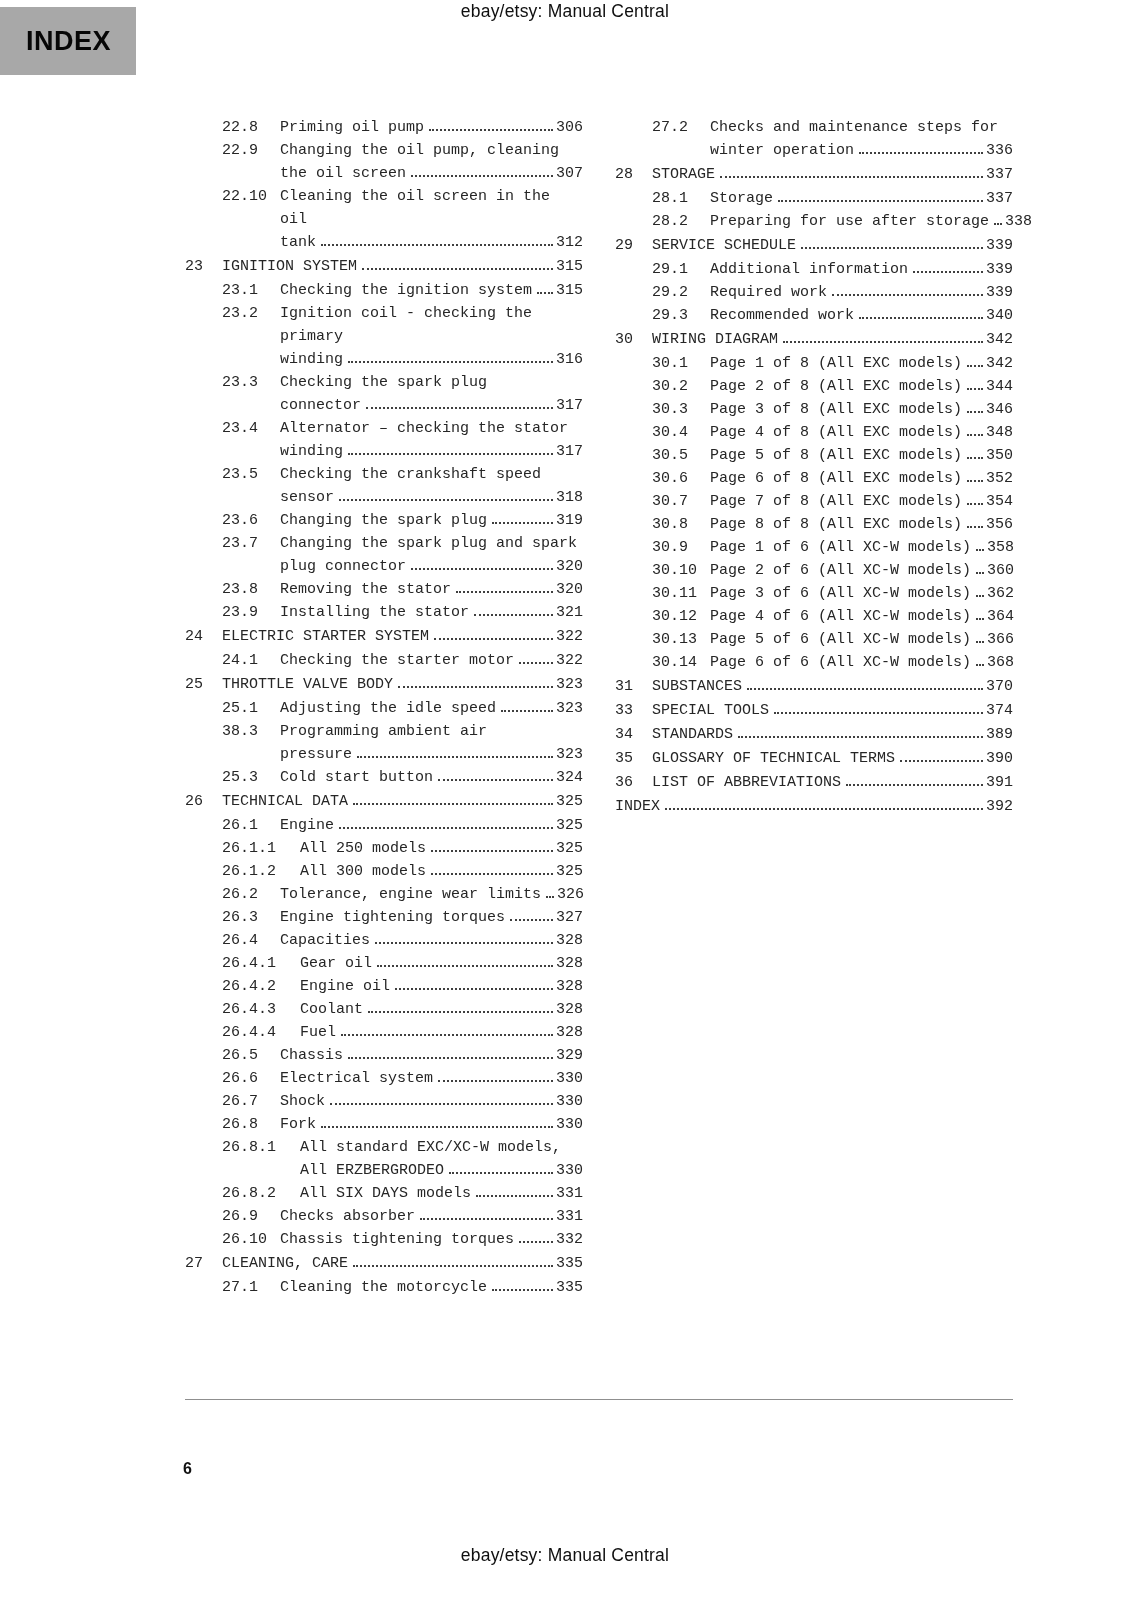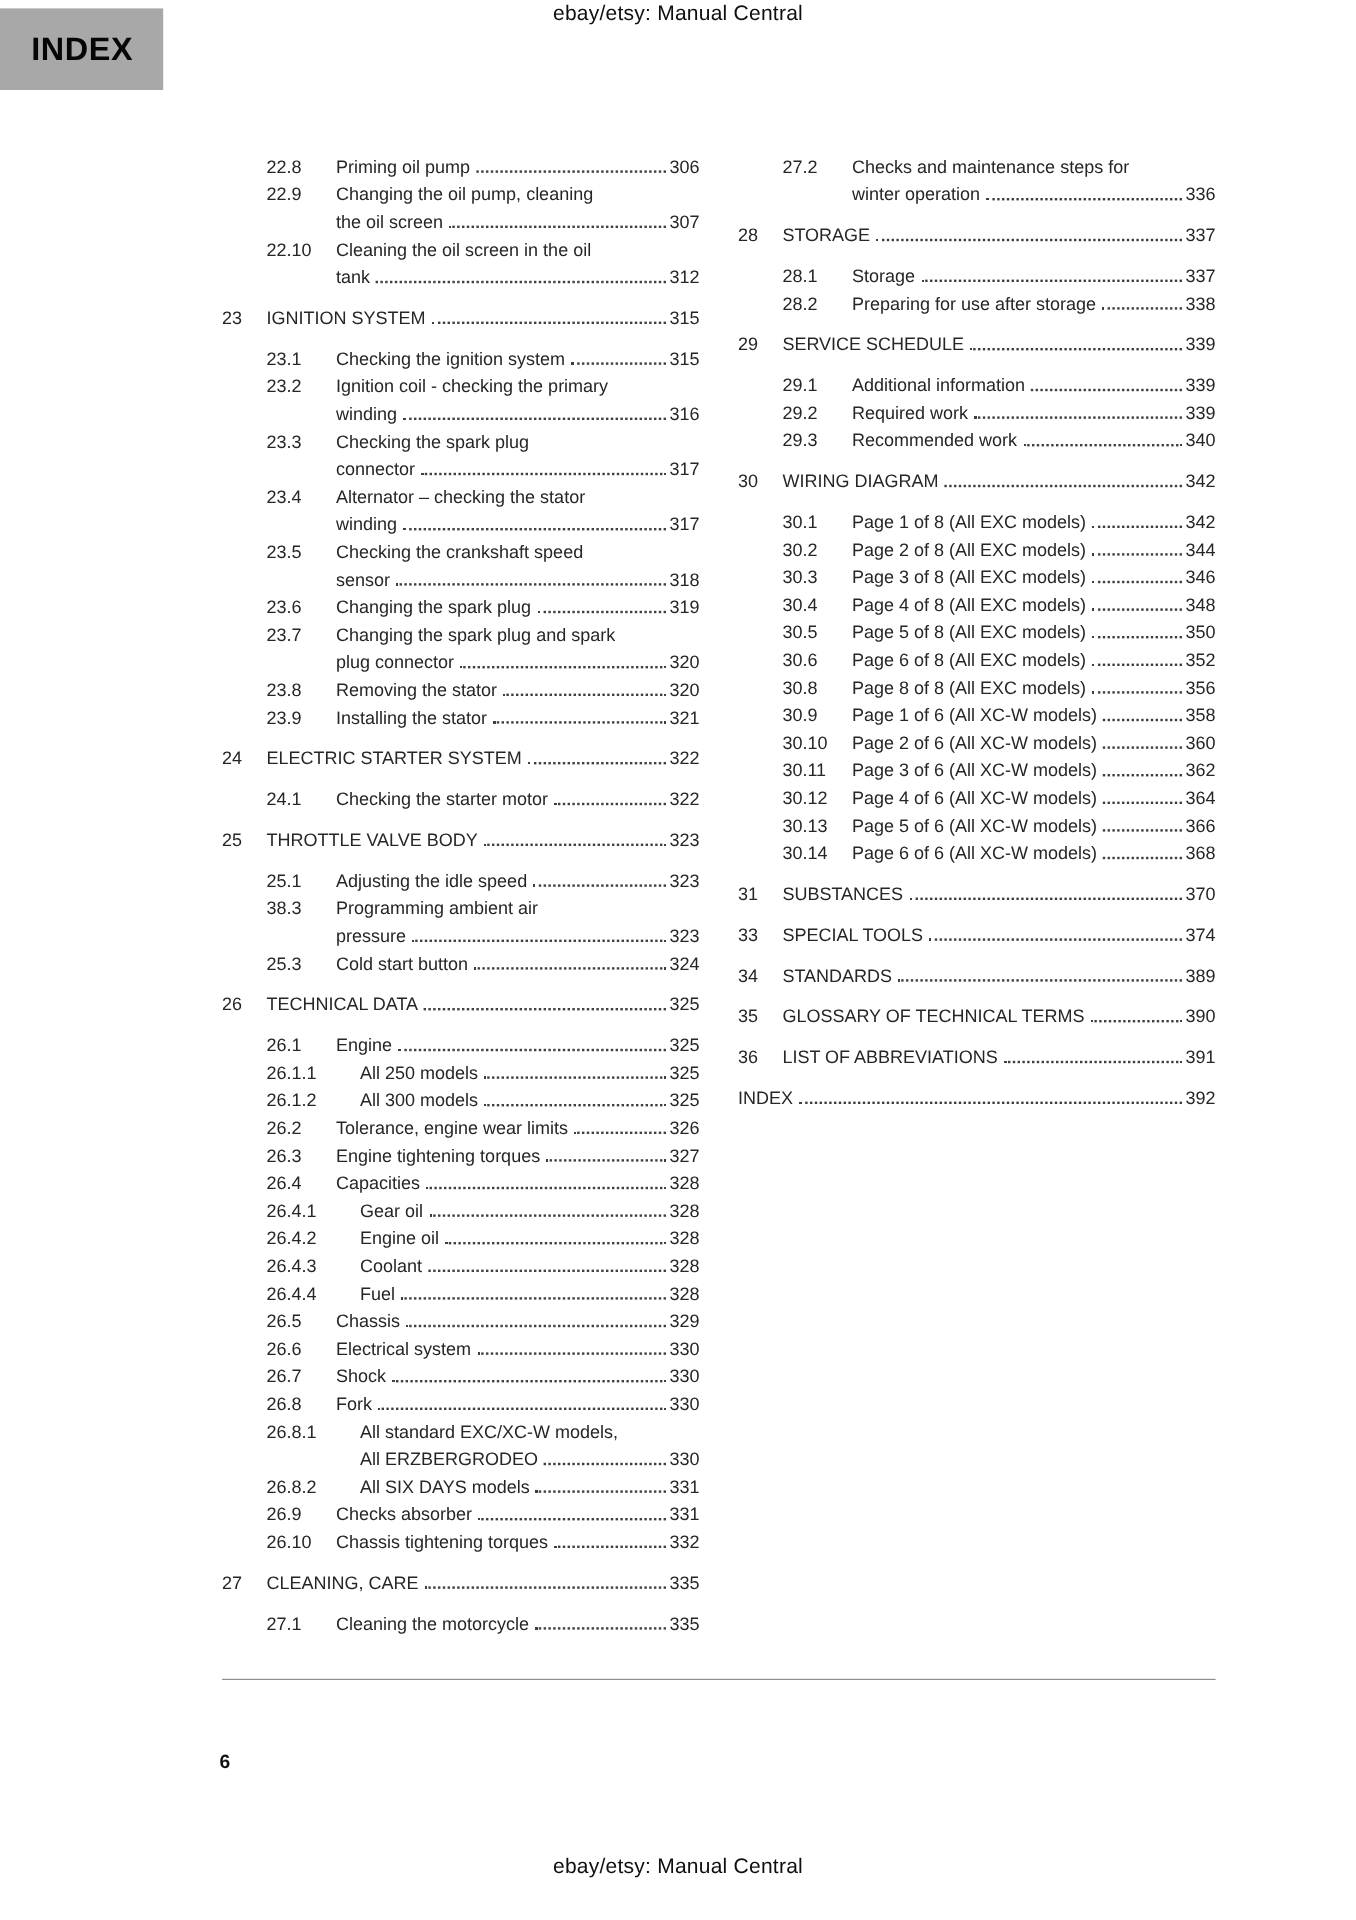--- a/index.html
+++ b/index.html
@@ -18,27 +18,27 @@
   .index-tab {
     position:absolute; top:7px; left:0;
     width:136px; height:68px; background:#a8a8a8;
     display:flex; align-items:center;
   }
   .index-tab .index-label {
     font-size:27px; font-weight:bold; color:#060606;
     padding-left:26px; letter-spacing:0.5px;
   }
   .toc {
-    position:absolute; top:128px; left:185px; width:828px;
-    display:flex; gap:32px;
+    position:absolute; top:116px; left:185px; width:828px;
+    display:flex; gap:32px;font-family:Liberation Mono, monospace;
   }
   .toc-col { flex:1; min-width:0; }
   .entry { display:flex; font-size:15px; line-height:23px; }
   .entry .num { flex:0 0 58px; }
-  .entry.lvl0 { margin:11px 0; }
+  .entry.lvl0 { margin:1px 0; }
   .entry.lvl0 .num { flex:0 0 37px; }
   .entry.lvl1, .entry.lvl2 { margin-left:37px; }
   .entry.lvl2 .num { flex:0 0 78px; }
   .entry .body { flex:1; min-width:0; }
   .line.last { display:flex; align-items:baseline; }
   .line.last .t { white-space:nowrap; }
   .dots {
     flex:1; min-width:8px; height:3px;
     border-bottom:2px dotted #3f3f3f;
     margin:0 3px 0 5px;
@@ -625,20 +625,30 @@
         <span class="num">30.6</span>
         <div class="body">
           <div class="line last">
             <span class="t">Page 6 of 8 (All EXC models)</span>
             <span class="dots"></span>
             <span class="page">352</span>
           </div>
         </div>
       </div>
       <div class="entry lvl1">
+        <span class="num">30.7</span>
+        <div class="body">
+          <div class="line last">
+            <span class="t">Page 7 of 8 (All EXC models)</span>
+            <span class="dots"></span>
+            <span class="page">354</span>
+          </div>
+        </div>
+      </div>
+      <div class="entry lvl1">
         <span class="num">30.8</span>
         <div class="body">
           <div class="line last">
             <span class="t">Page 8 of 8 (All EXC models)</span>
             <span class="dots"></span>
             <span class="page">356</span>
           </div>
         </div>
       </div>
       <div class="entry lvl1">

